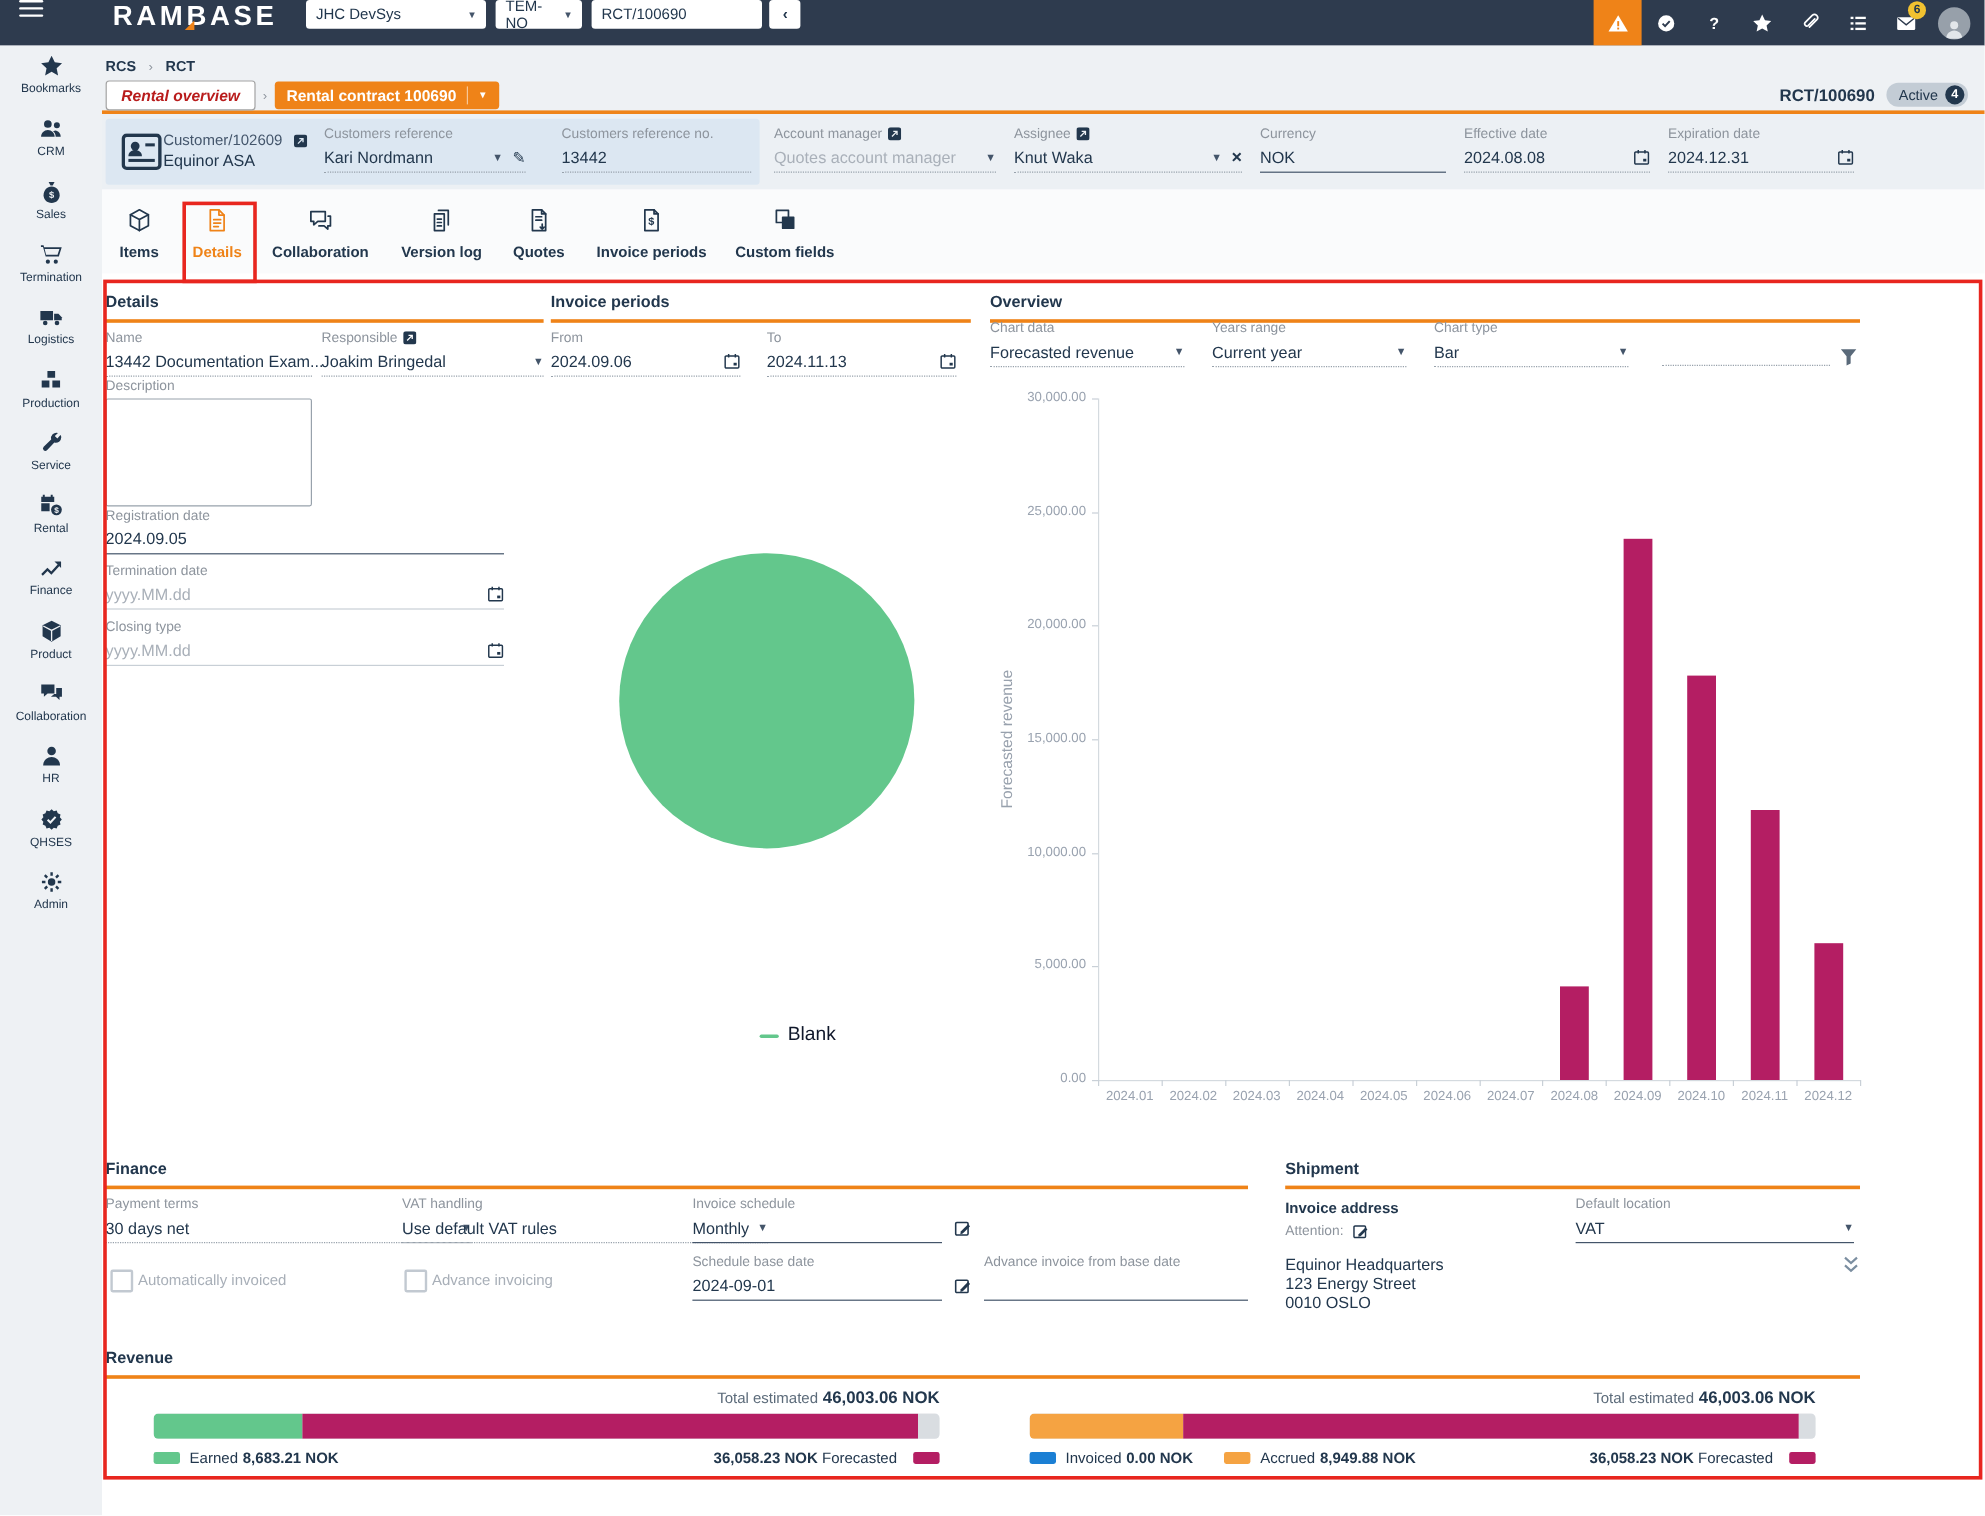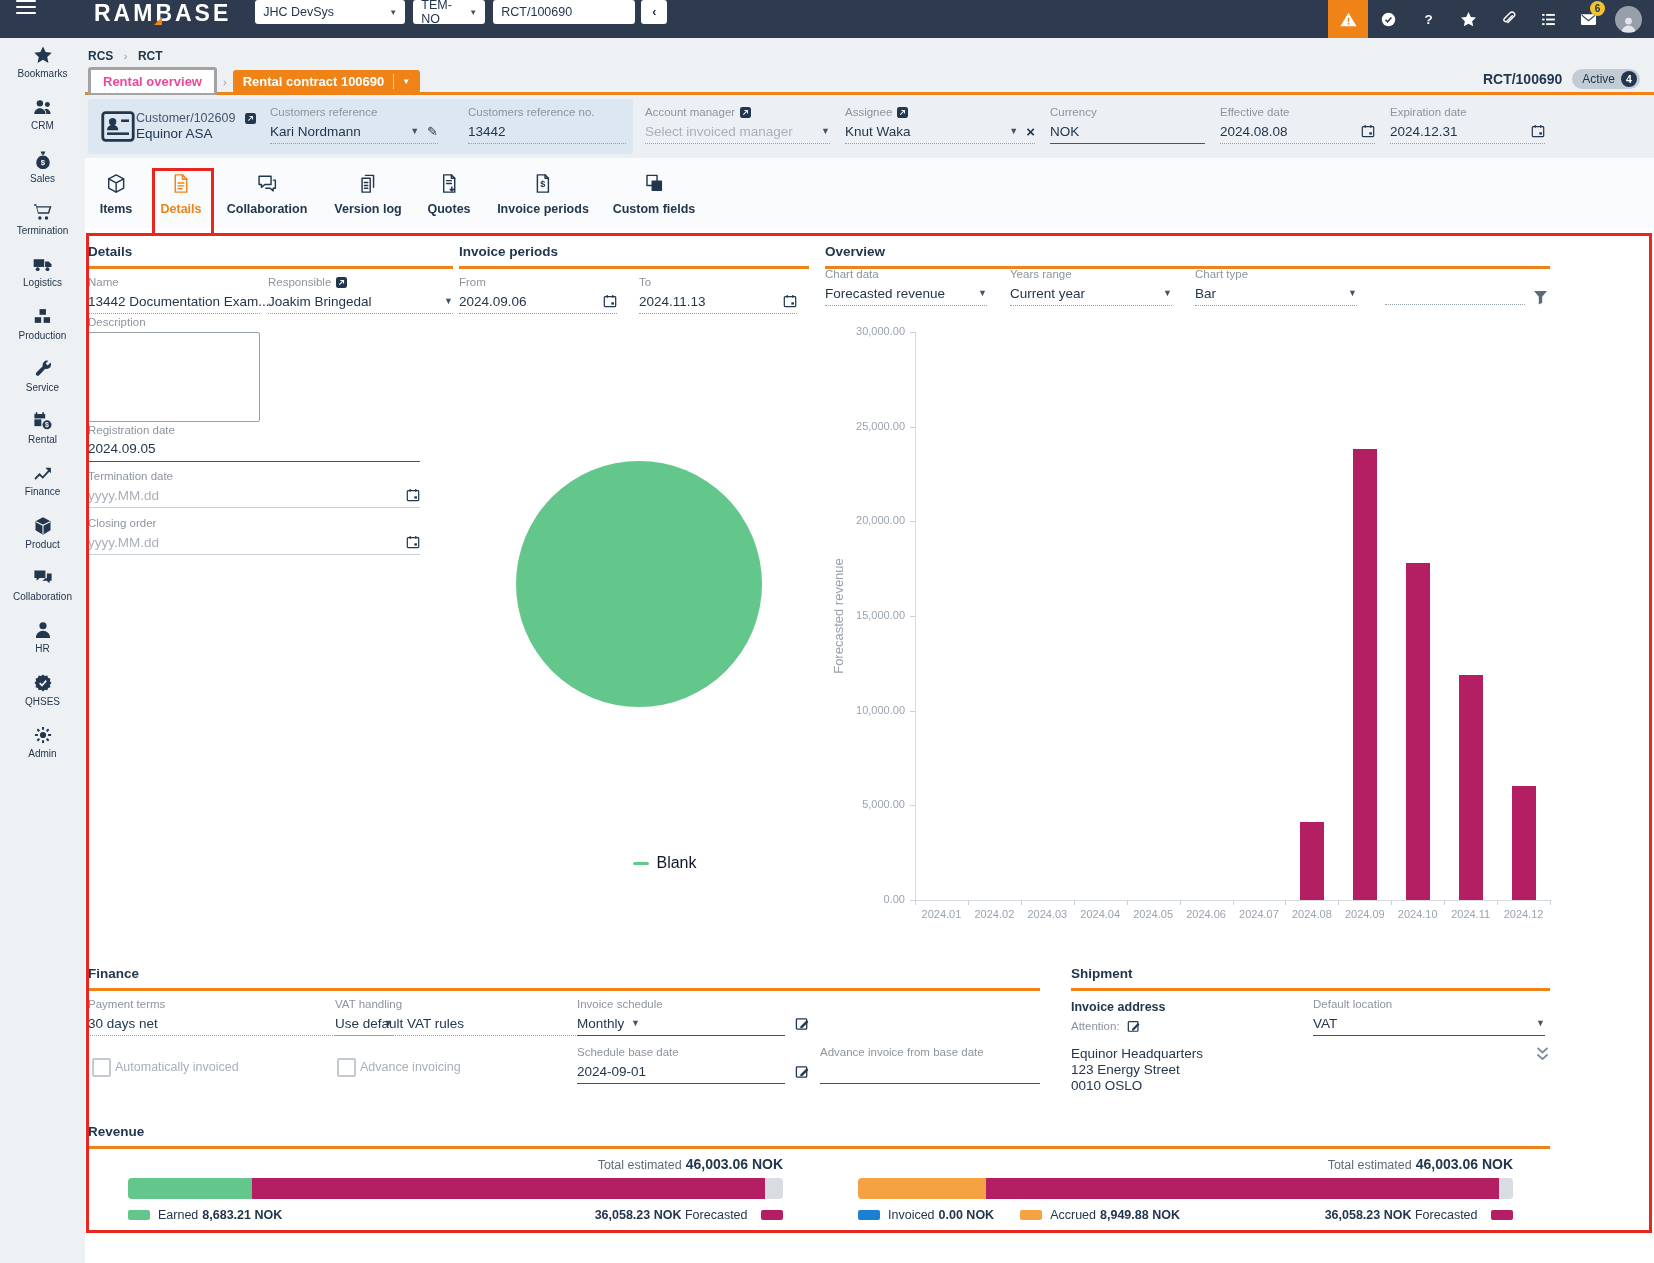--- a/index.html
+++ b/index.html
@@ -25,22 +25,22 @@
   
   #sidebar{position:absolute;left:0;top:38px;width:85px;height:1225px;background:#eef1f4;}
   .sb-item{position:absolute;left:0;width:85px;height:50px;text-align:center;cursor:pointer;}
   .sb-item svg{width:22px;height:22px;color:#22374d;fill:currentColor;}
   .sb-lbl{font-size:10px;color:#22374d;margin-top:-2px;}
   
   #subheader{position:absolute;left:85px;top:38px;width:1569px;height:54px;background:#eef1f4;border-bottom:3px solid #ef8318;}
   .crumb{font-size:12px;font-weight:bold;color:#22374d;}
   .crumb-sep{color:#8d949d;font-size:11px;margin:0 6px;}
   .hdr-link{font-size:13px;color:#22374d;cursor:pointer;}
-  .pill-white{height:23px;background:#fff;border:3px solid #a3a3a3;border-radius:3px;display:inline-flex;align-items:center;
-              padding:0 12px;font-size:13px;font-weight:bold;color:#ec4899;cursor:pointer;}
+  .pill-white{height:23px;background:#fff;border:1px solid #a3a3a3;border-radius:3px;display:inline-flex;align-items:center;
+              padding:0 12px;font-size:13px;font-weight:bold;color:#b91c1c;cursor:pointer;font-style:italic;}
   .pill-orange{height:23px;background:#ef8318;border-radius:3px;display:inline-flex;align-items:center;
                padding:0 10px;font-size:13px;font-weight:bold;color:#fff;cursor:pointer;}
   .pill-orange .div{width:1px;height:15px;background:rgba(255,255,255,.55);margin:0 0 0 9px;}
   .pill-orange .caret{font-size:8px;margin-left:8px;}
   .docid{font-size:14px;font-weight:bold;color:#22374d;}
   .status-pill{height:20px;background:#c3ccd5;border-radius:10px;display:inline-flex;align-items:center;
                padding:0 3px 0 10px;font-size:12px;color:#22374d;margin-left:10px;}
   .status-count{width:16px;height:16px;margin-left:6px;border-radius:50%;background:#22374d;color:#fff;
                 font-size:10.5px;font-weight:bold;display:flex;align-items:center;justify-content:center;}
   
@@ -312,21 +312,21 @@
         </div>
       </div>
     </div>
 
     <div class="fld" style="left:560px;top:11px;width:185px;">
       <div class="lbl"><span>Account manager</span><svg class="extlink" width="11" height="11" viewBox="0 0 12 12">
             <rect width="12" height="12" rx="2.5" fill="#22374d"></rect>
             <path d="M3.6 8.4L8 4M4.8 3.8h3.4v3.4" stroke="#ecf0f4" stroke-width="1.2" fill="none"></path>
           </svg></div>
       <div class="row">
-        <span class="ph">Select invoiced manager</span>
+        <span class="ph">Quotes account manager</span>
         <span class="caret9">▼</span>
       </div>
     </div>
     <div class="fld" style="left:760px;top:11px;width:190px;">
       <div class="lbl"><span>Assignee</span><svg class="extlink" width="11" height="11" viewBox="0 0 12 12">
             <rect width="12" height="12" rx="2.5" fill="#22374d"></rect>
             <path d="M3.6 8.4L8 4M4.8 3.8h3.4v3.4" stroke="#ecf0f4" stroke-width="1.2" fill="none"></path>
           </svg></div>
       <div class="row">
         <span class="val">Knut Waka</span>
@@ -430,21 +430,21 @@
       <div class="row">
         <span class="ph">yyyy.MM.dd</span>
         <svg width="14" height="14" viewBox="0 0 16 16">
             <rect x="1.5" y="3" width="13" height="11.5" rx="1" fill="none" stroke="#22374d" stroke-width="1.4"></rect>
             <path d="M4.8 1.2v3.2M11.2 1.2v3.2" stroke="#22374d" stroke-width="1.4"></path>
             <rect x="9.5" y="9.5" width="3" height="2.6" fill="#22374d"></rect>
           </svg>
       </div>
     </div>
     <div class="fld lightline" style="left:3px;top:289px;width:332px;">
-      <div class="lbl">Closing order</div>
+      <div class="lbl">Closing type</div>
       <div class="row">
         <span class="ph">yyyy.MM.dd</span>
         <svg width="14" height="14" viewBox="0 0 16 16">
             <rect x="1.5" y="3" width="13" height="11.5" rx="1" fill="none" stroke="#22374d" stroke-width="1.4"></rect>
             <path d="M4.8 1.2v3.2M11.2 1.2v3.2" stroke="#22374d" stroke-width="1.4"></path>
             <rect x="9.5" y="9.5" width="3" height="2.6" fill="#22374d"></rect>
           </svg>
       </div>
     </div>
 

